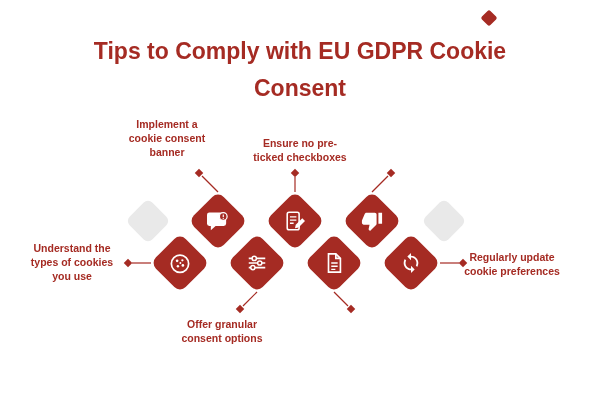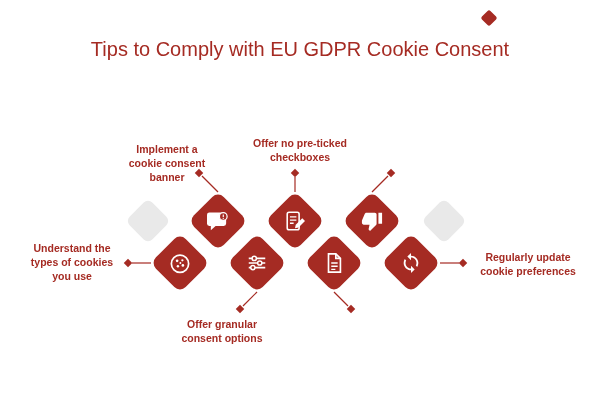--- a/index.html
+++ b/index.html
@@ -7,21 +7,21 @@
     --gray:#E9E9E9;
     --bg:#FFFFFF;
   }
   html,body{margin:0;padding:0;background:#fff;}
   .canvas{
     position:relative;width:600px;height:400px;background:var(--bg);
     overflow:hidden;font-family:"Liberation Sans",sans-serif;
   }
   .title{
     position:absolute;top:33px;left:50px;width:500px;text-align:center;
-    font-size:20px;font-weight:normal;color:var(--accent);line-height:1.6;
+    font-size:23px;font-weight:bold;color:var(--accent);line-height:1.6;
   }
   .dmd{
     position:absolute;width:42px;height:42px;border-radius:8px;
     background:var(--accent);transform:rotate(45deg);
     display:flex;align-items:center;justify-content:center;
   }
   .dmd .ic{transform:rotate(-45deg);line-height:0;}
   .gray-dmd{
     position:absolute;width:32px;height:32px;border-radius:6px;
     background:var(--gray);transform:rotate(45deg);
@@ -133,19 +133,19 @@
   </div>
 
   <div class="dmd" style="left:390px;top:242px;">
     <span class="ic">
       <svg viewBox="0 0 24 24" width="22" height="22">
         <path fill="#fff" d="M12 4V1L8 5l4 4V6c3.31 0 6 2.69 6 6 0 1.01-.25 1.97-.7 2.8l1.46 1.46C19.54 15.03 20 13.57 20 12c0-4.42-3.58-8-8-8zm0 14c-3.31 0-6-2.69-6-6 0-1.01.25-1.97.7-2.8L5.24 7.74C4.46 8.97 4 10.43 4 12c0 4.42 3.58 8 8 8v3l4-4-4-4v3z"></path>
       </svg>
     </span>
   </div>
 
-  <div class="lbl" style="left:121px;top:142px;width:92px;">Implement a cookie consent banner</div>
-  <div class="lbl" style="left:250px;top:136px;width:100px;">Offer no pre-ticked checkboxes</div>
+  <div class="lbl" style="left:121px;top:117px;width:92px;">Implement a cookie consent banner</div>
+  <div class="lbl" style="left:250px;top:136px;width:100px;">Ensure no pre-ticked checkboxes</div>
   <div class="lbl" style="left:22px;top:241px;width:100px;">Understand the types of cookies you use</div>
   <div class="lbl" style="left:172px;top:317px;width:100px;">Offer granular consent options</div>
-  <div class="lbl" style="left:472px;top:250px;width:112px;">Regularly update cookie preferences</div>
+  <div class="lbl" style="left:456px;top:250px;width:112px;">Regularly update cookie preferences</div>
 
 </div>
 
 </body></html>

